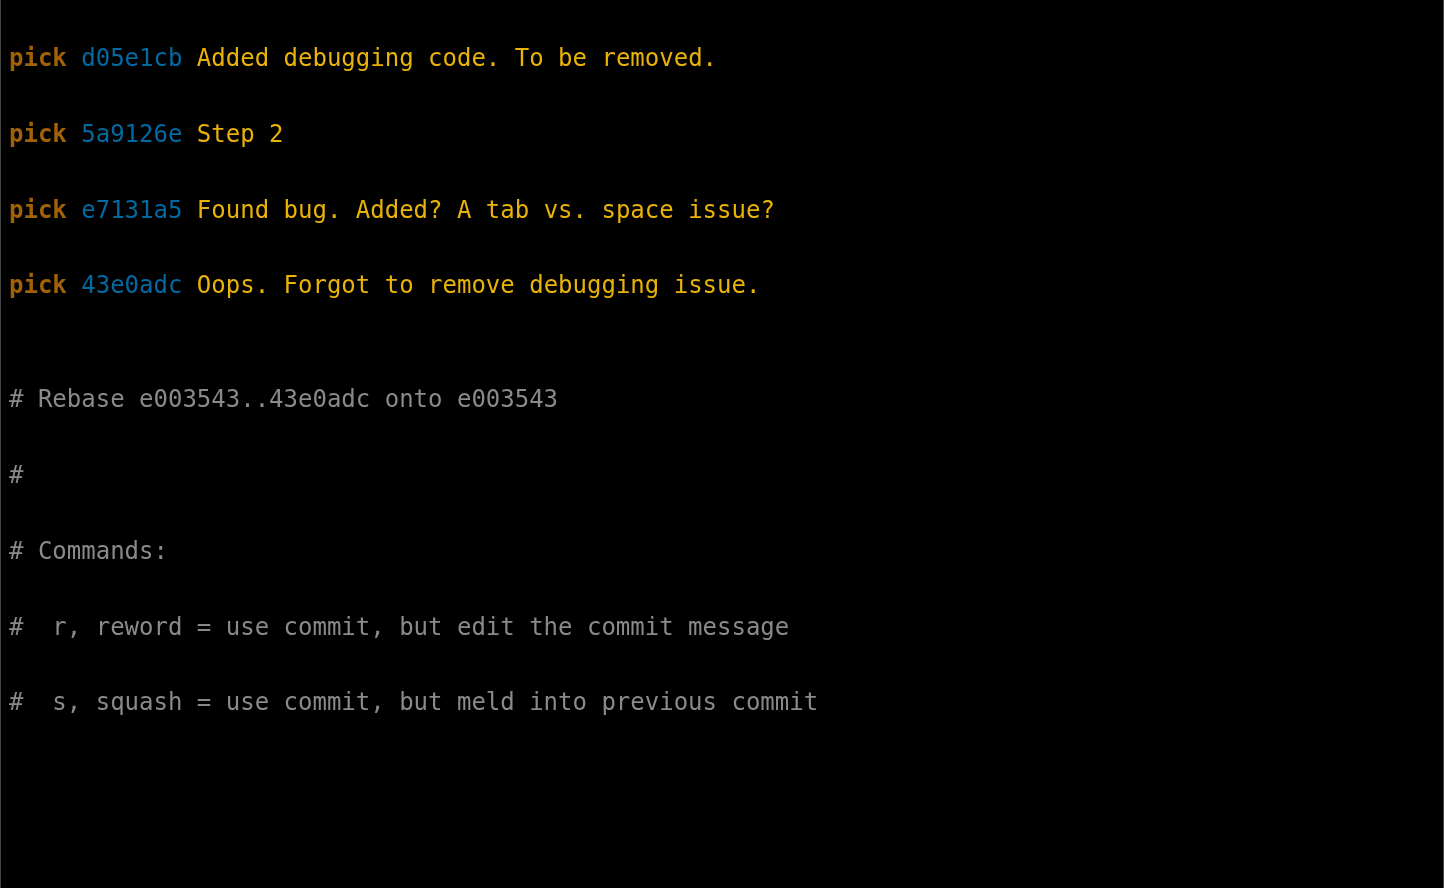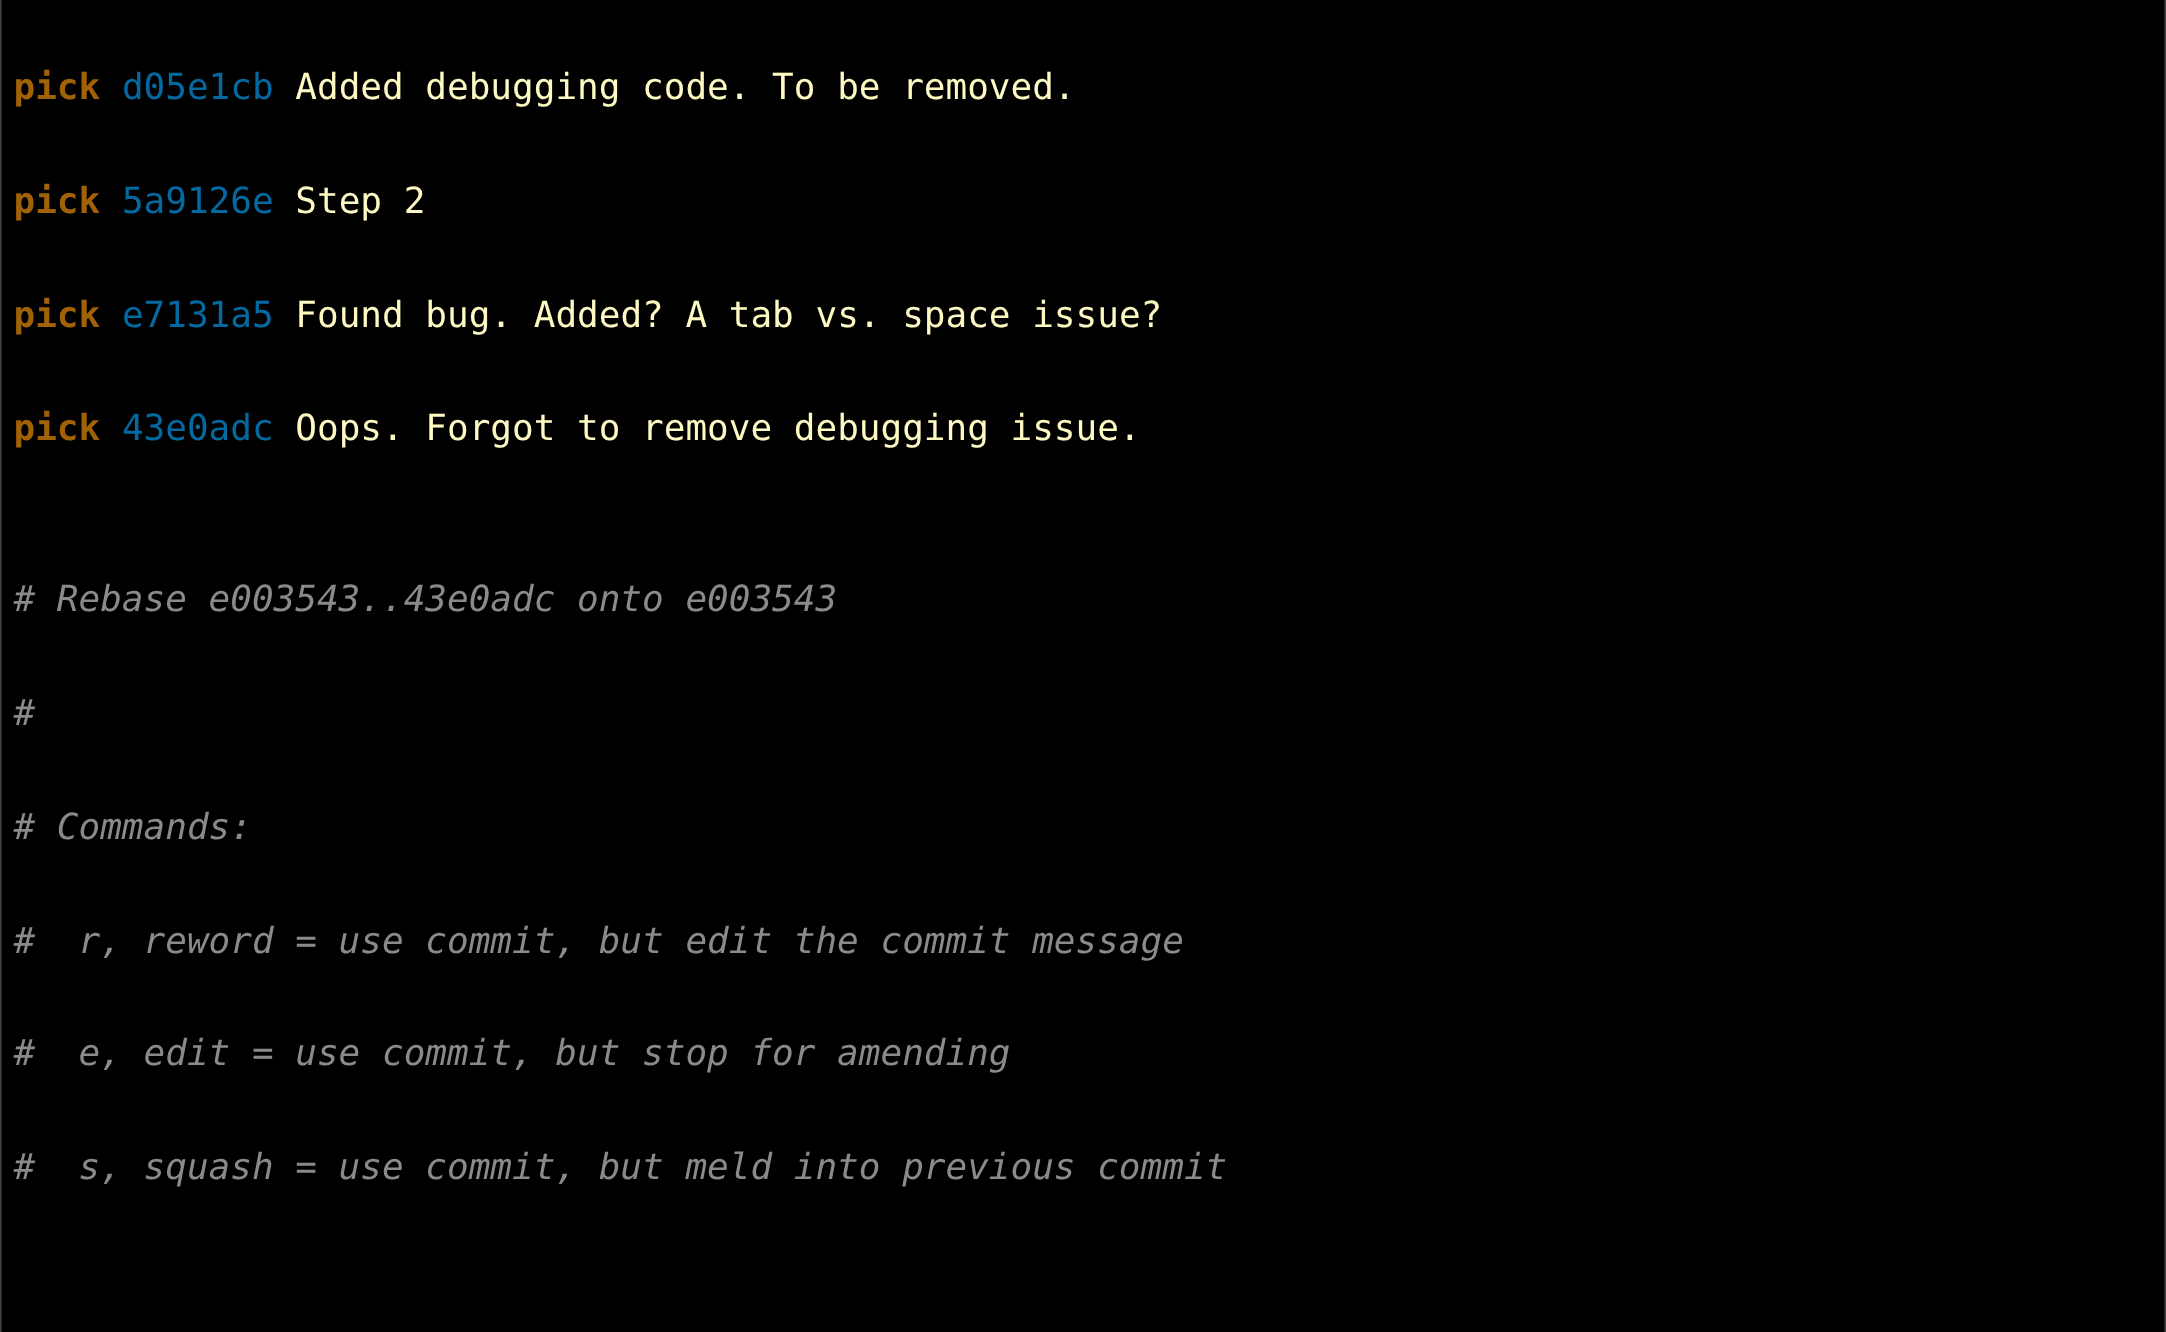--- a/index.html
+++ b/index.html
@@ -22,44 +22,42 @@
       white-space: pre;
     }
     .pick {
       color: #a16207;
       font-weight: bold;
     }
     .hash {
       color: #0369a1;
     }
     .msg {
-      color: #fef9c3;
+      color: #eab308;
     }
     .comment {
       color: #8a8a8a;
-      font-style: italic;
     }
     .line {
       display: block;
     }
   </style>
 </head>
 <body>
 
 <div class="editor">
 <span class="line"><span class="pick">pick</span> <span class="hash">d05e1cb</span> <span class="msg">Added debugging code. To be removed.</span></span>
 <span class="line"><span class="pick">pick</span> <span class="hash">5a9126e</span> <span class="msg">Step 2</span></span>
 <span class="line"><span class="pick">pick</span> <span class="hash">e7131a5</span> <span class="msg">Found bug. Added? A tab vs. space issue?</span></span>
 <span class="line"><span class="pick">pick</span> <span class="hash">43e0adc</span> <span class="msg">Oops. Forgot to remove debugging issue.</span></span>
 <span class="line comment"></span>
 <span class="line comment"># Rebase e003543..43e0adc onto e003543</span>
 <span class="line comment">#</span>
 <span class="line comment"># Commands:</span>
 <span class="line comment">#  r, reword = use commit, but edit the commit message</span>
-<span class="line comment">#  e, edit = use commit, but stop for amending</span>
 <span class="line comment">#  s, squash = use commit, but meld into previous commit</span>
 
 
 
 
 
 
 
 
 

